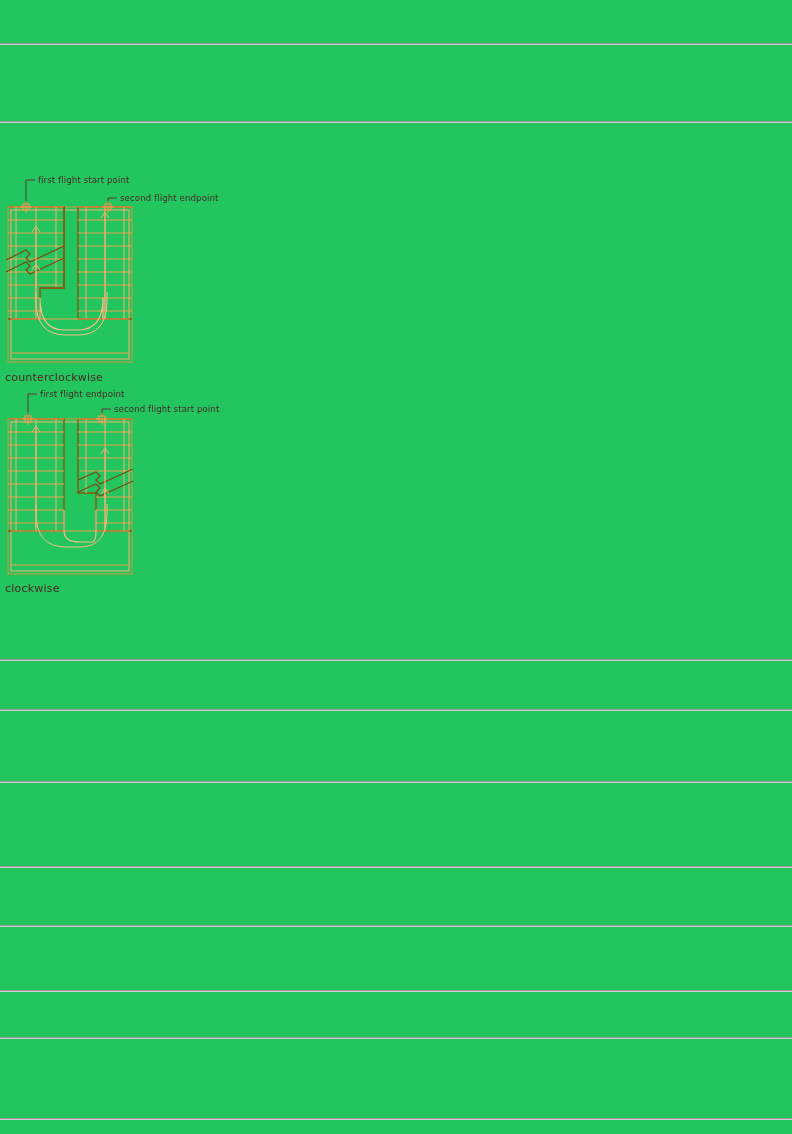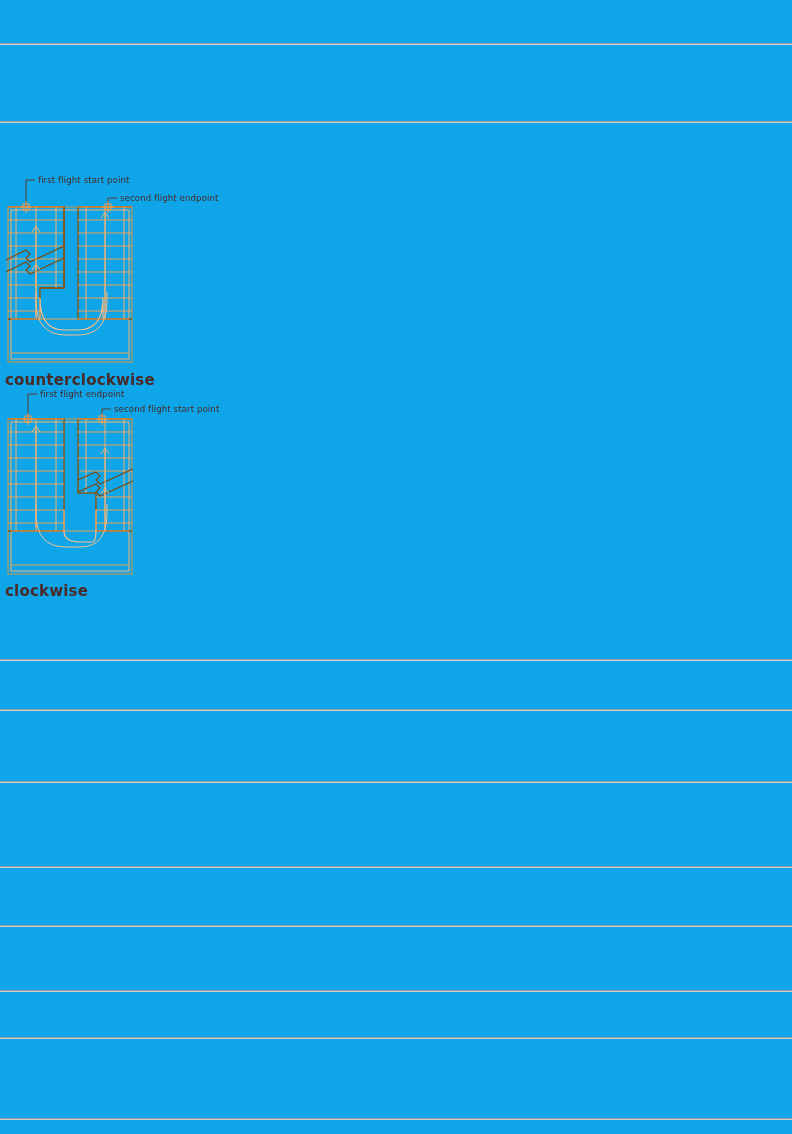--- a/index.html
+++ b/index.html
@@ -12,40 +12,39 @@
     height: 1134px;
     position: relative;
     font-family: "DejaVu Sans", sans-serif;
     overflow: hidden;
   }
   .page {
     position: absolute;
     left: 0; top: 0;
     width: 792px;
     height: 1134px;
-    background: #0ea5e9;
+    background: #22c55e;
   }
   
   .rule {
     position: absolute;
     left: 0;
     width: 792px;
     height: 2px;
     background: linear-gradient(to bottom, #9a9a9a 0px, #9a9a9a 1px, #cfcfcf 1px, #cfcfcf 2px);
   }
   .figure {
     position: absolute;
   }
   .fig-caption {
     font-family: "DejaVu Sans", sans-serif;
-    font-size: 15px;
+    font-size: 11px;
     color: #4a2a28;
     letter-spacing: 0.2px;
     white-space: nowrap;
-    font-weight: bold;
   }
   .fig-svg { display: block; }
   .lbl {
     font-family: "DejaVu Sans", sans-serif;
     font-size: 8.6px;
     fill: #4a2a28;
     letter-spacing: 0.1px;
   }
 </style>
 </head>

